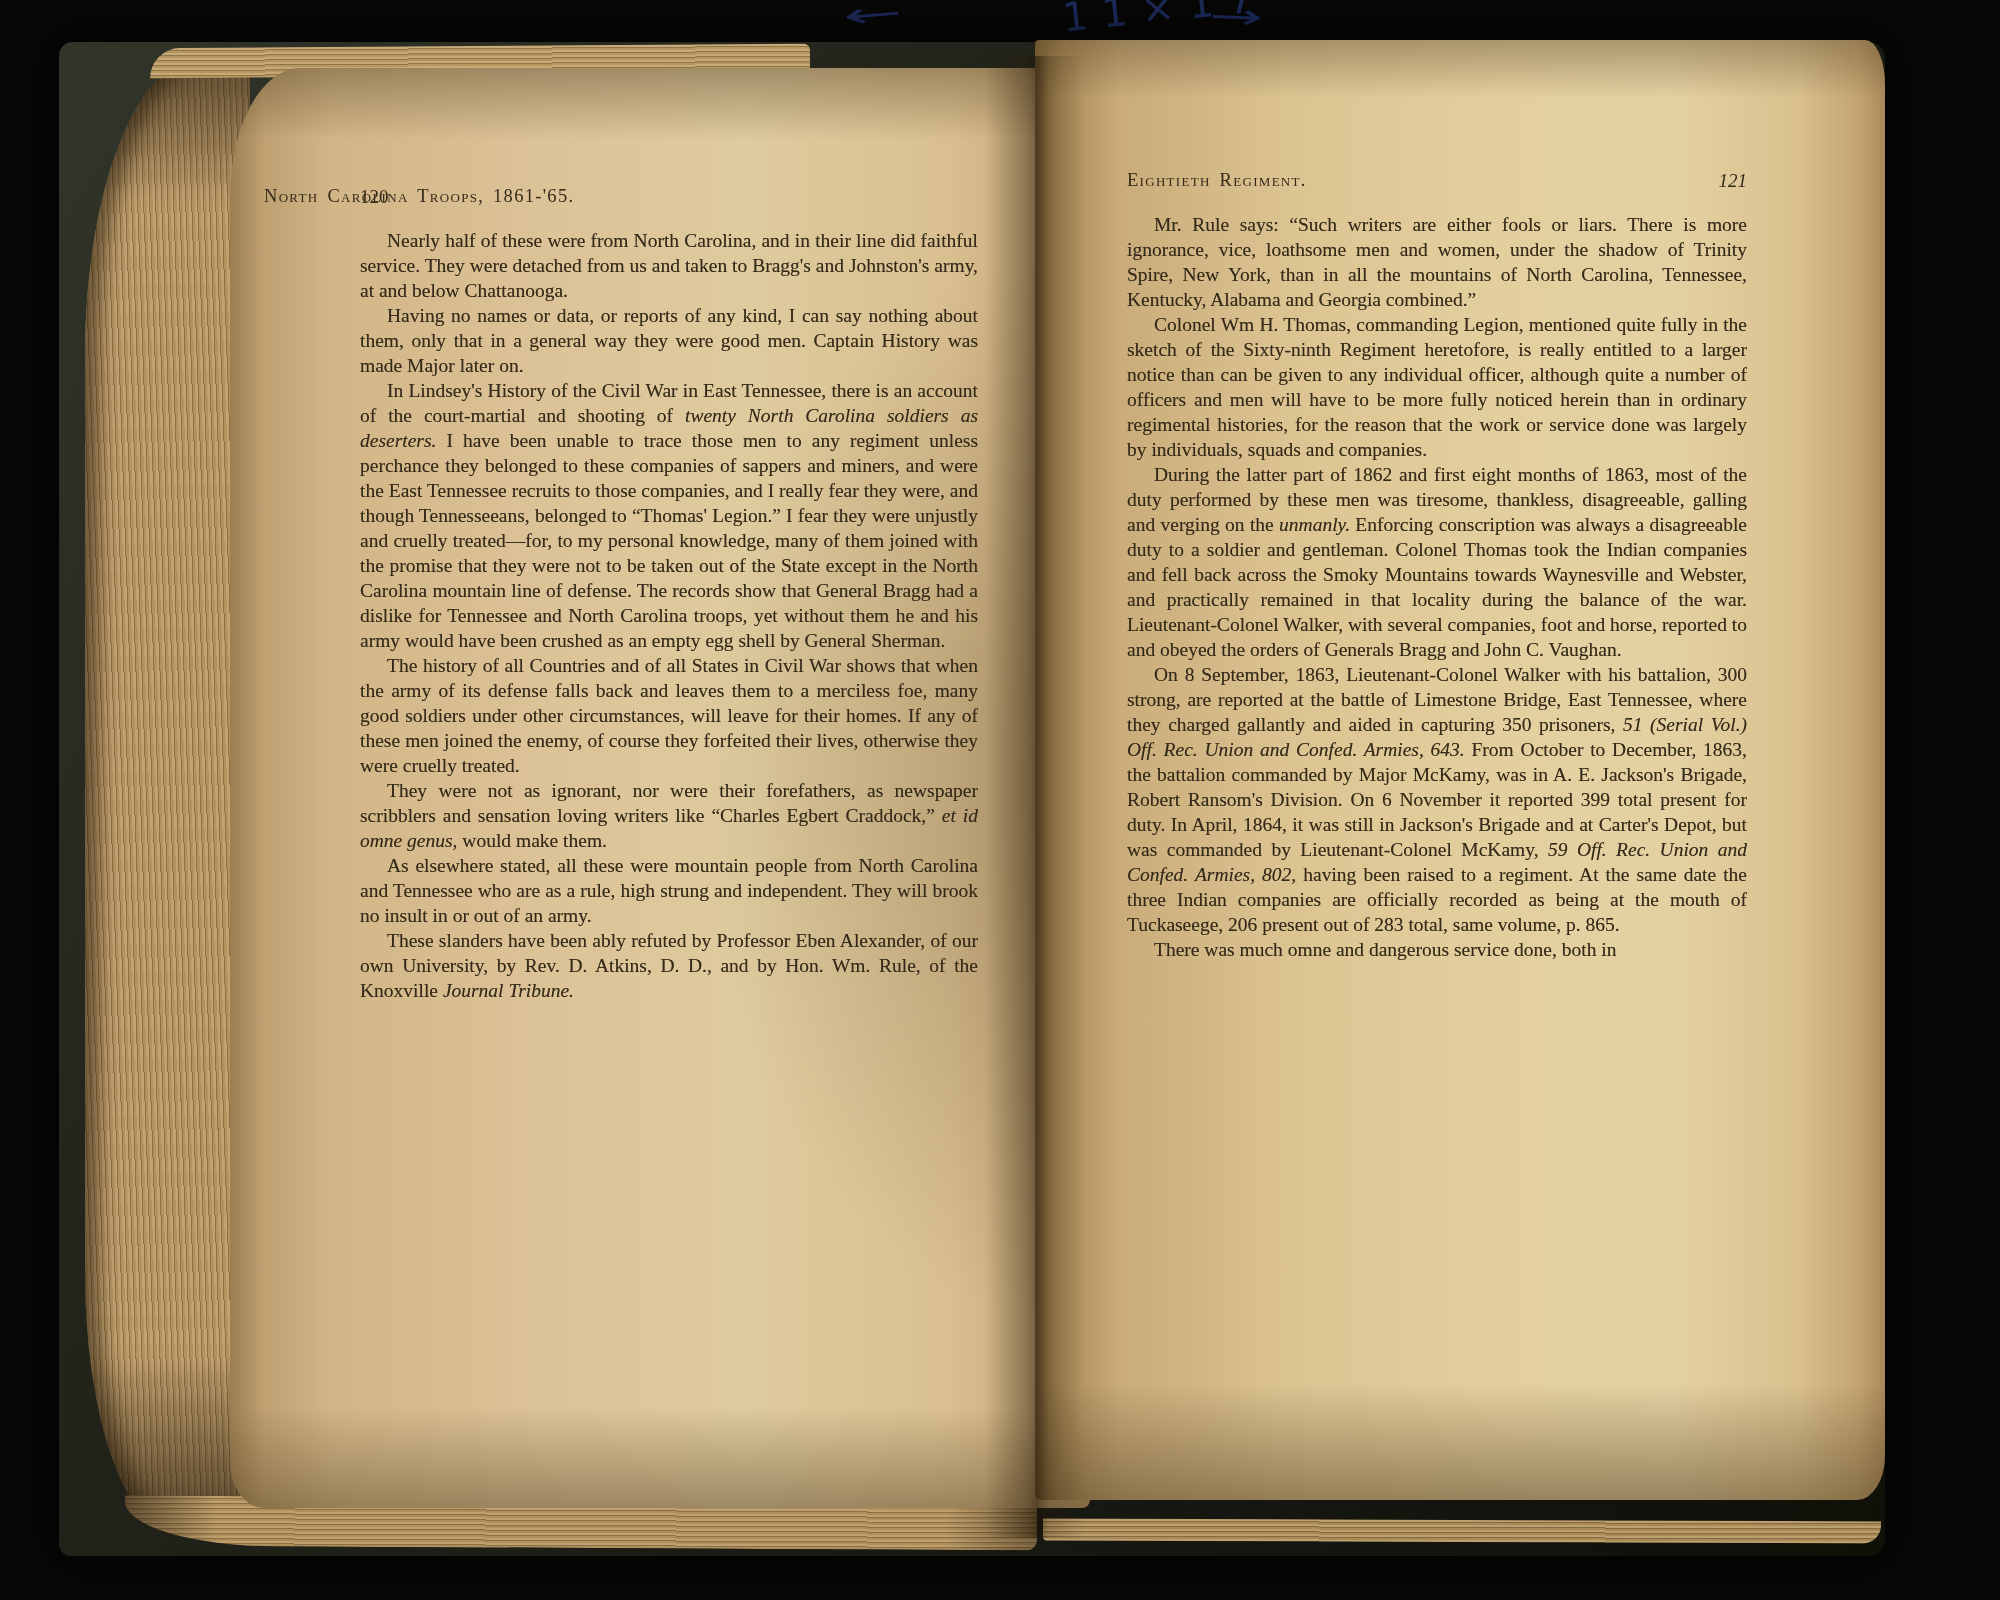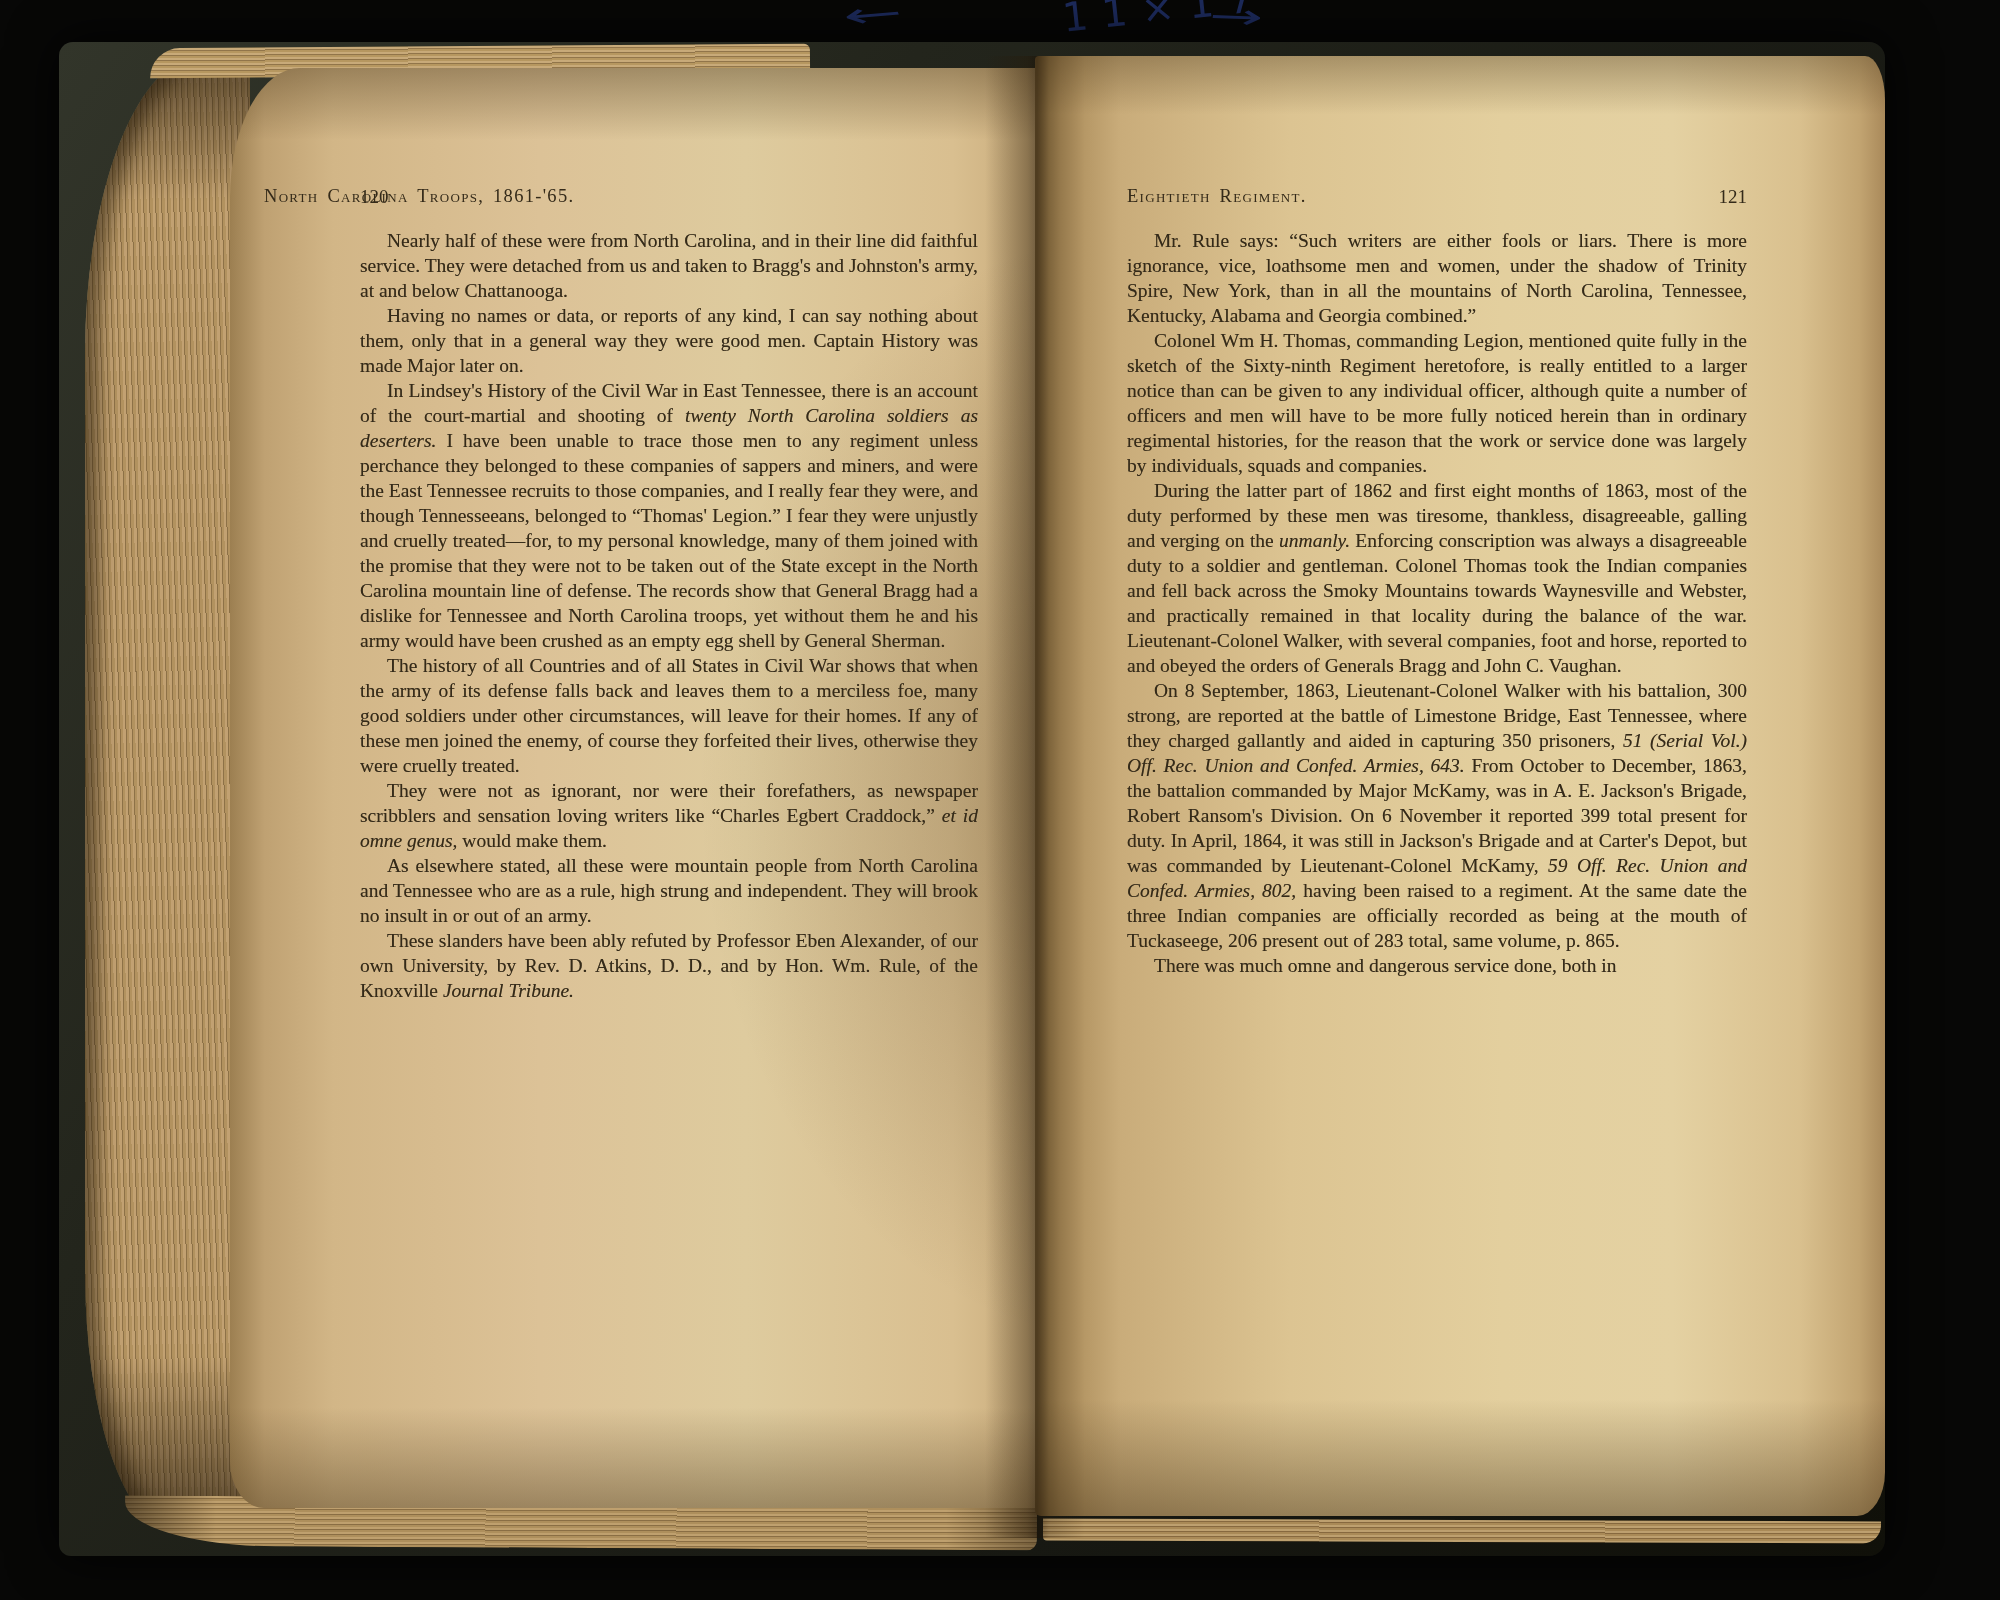--- a/index.html
+++ b/index.html
@@ -69,21 +69,21 @@
   .page { position:absolute; }
   .page-left {
     left:175px; top:40px; width:860px; height:1440px;
     background:
       radial-gradient(90% 70% at 104% 50%, rgba(62,44,18,.30), transparent 55%),
       linear-gradient(to bottom, rgba(78,58,28,.42) 0%, rgba(78,58,28,0) 5%, rgba(78,58,28,0) 93%, rgba(78,58,28,.45) 100%),
       linear-gradient(to right, #9c7f51 0%, #bfa172 4%, #d2b687 12%, #dcc297 36%, #decb9e 60%, #d9bf90 84%, #c4a675 96%, #ab8c5c 100%);
     border-radius:70px 4px 8px 34px / 130px 4px 8px 46px;
   }
   .page-right {
-    left:980px; top:28px; width:850px; height:1460px;
+    left:980px; top:12px; width:850px; height:1460px;
     background:
       linear-gradient(to bottom, rgba(78,58,28,.38) 0%, rgba(78,58,28,0) 4%, rgba(78,58,28,0) 92%, rgba(78,58,28,.5) 100%),
       linear-gradient(to right, #7e6438 0%, #a98a58 3%, #c9ac7a 10%, #dcc492 30%, #e3cf9e 55%, #e4d1a2 75%, #d9c08e 90%, #c2a471 97%, #a9895a 100%);
     border-radius:4px 20px 28px 6px / 4px 44px 44px 6px;
   }
   .gutter {
     position:absolute; left:930px; top:28px; width:100px; height:1482px;
     background:linear-gradient(to right, rgba(40,26,8,0) 0%, rgba(40,26,8,.38) 42%, rgba(28,17,5,.5) 52%, rgba(40,26,8,.22) 64%, rgba(40,26,8,0) 100%);
     pointer-events:none;
   }
@@ -96,21 +96,21 @@
   .running-title {
     font-variant:small-caps;
     font-size:18.5px;
     letter-spacing:1.3px;
     word-spacing:3px;
     white-space:nowrap;
   }
   .shift-left { display:inline-block; transform:translateX(-96px); }
   .page-num { position:absolute; top:0; font-size:19px; }
   .num-left { left:0; }
-  .num-right { right:0; }
+  .num-right { right:0;font-style:italic; }
 
   .page-body {
     text-align:justify;
     font-size:19.5px;
     line-height:25px;
     text-shadow:0 0 .5px rgba(53,42,24,.45);
   }
   .page-body p { margin:0; text-indent:27px; }
   .page-body em { font-style:italic; }
 </style>

